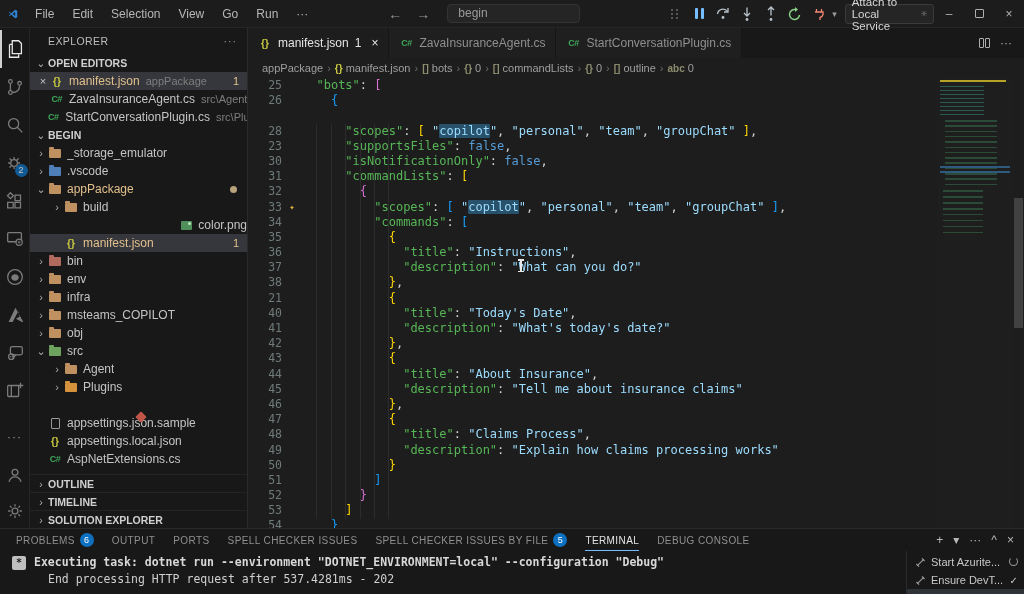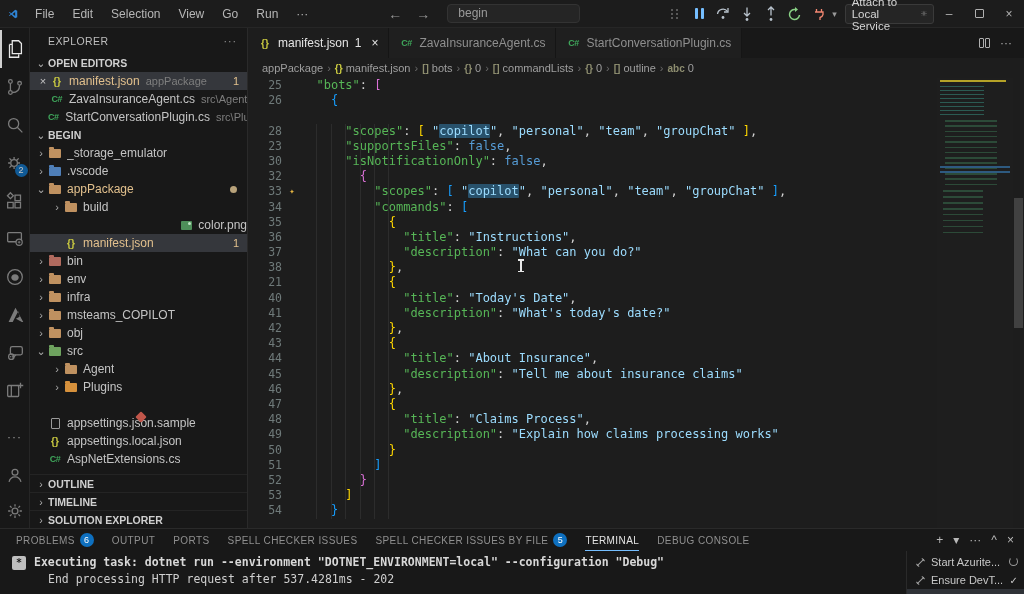--- a/index.html
+++ b/index.html
@@ -536,20 +536,21 @@
             <div class="guide" style="left: 97.2px; top: 45.6px; height: 395.2px;"></div>
             <div class="guide" style="left: 111.6px; top: 45.6px; height: 395.2px;"></div>
             <div class="guide" style="left: 126px; top: 45.6px; height: 395.2px;"></div>
             <div class="guide" style="left: 140.4px; top: 45.6px; height: 395.2px;"></div>
             <div class="cl"><span class="num">25</span><span class="marg"></span><span><span class="tok-p">  </span><span class="tok-k">"bots"</span><span class="tok-p">: </span><span class="tok-b2">[</span></span></div>
             <div class="cl"><span class="num">26</span><span class="marg"></span><span><span class="tok-p">    </span><span class="tok-b3">{</span></span></div>
             <div class="cl"><span class="num"></span><span class="marg"></span><span></span></div>
             <div class="cl"><span class="num">28</span><span class="marg"></span><span><span class="tok-p">      </span><span class="tok-k">"scopes"</span><span class="tok-p">: </span><span class="tok-b1">[</span><span class="tok-s"> "</span><span class="tok-s hl">copilot</span><span class="tok-s">"</span><span class="tok-p">, </span><span class="tok-s">"personal"</span><span class="tok-p">, </span><span class="tok-s">"team"</span><span class="tok-p">, </span><span class="tok-s">"groupChat"</span><span class="tok-p"> </span><span class="tok-b1">]</span><span class="tok-p">,</span></span></div>
             <div class="cl"><span class="num">23</span><span class="marg"></span><span><span class="tok-p">      </span><span class="tok-k">"supportsFiles"</span><span class="tok-p">: </span><span class="tok-w">false</span><span class="tok-p">,</span></span></div>
             <div class="cl"><span class="num">30</span><span class="marg"></span><span><span class="tok-p">      </span><span class="tok-k">"isNotificationOnly"</span><span class="tok-p">: </span><span class="tok-w">false</span><span class="tok-p">,</span></span></div>
+            <div class="cl"><span class="num">31</span><span class="marg"></span><span><span class="tok-p">      </span><span class="tok-k">"commandLists"</span><span class="tok-p">: </span><span class="tok-b1">[</span></span></div>
             <div class="cl"><span class="num">32</span><span class="marg"></span><span><span class="tok-p">        </span><span class="tok-b2">{</span></span></div>
             <div class="cl"><span class="num">33</span><span class="marg sparkle">✦</span><span><span class="tok-p">          </span><span class="tok-k">"scopes"</span><span class="tok-p">: </span><span class="tok-b3">[</span><span class="tok-s"> "</span><span class="tok-s hl">copilot</span><span class="tok-s">"</span><span class="tok-p">, </span><span class="tok-s">"personal"</span><span class="tok-p">, </span><span class="tok-s">"team"</span><span class="tok-p">, </span><span class="tok-s">"groupChat"</span><span class="tok-p"> </span><span class="tok-b3">]</span><span class="tok-p">,</span></span></div>
             <div class="cl"><span class="num">34</span><span class="marg"></span><span><span class="tok-p">          </span><span class="tok-k">"commands"</span><span class="tok-p">: </span><span class="tok-b3">[</span></span></div>
             <div class="cl"><span class="num">35</span><span class="marg"></span><span><span class="tok-p">            </span><span class="tok-b1">{</span></span></div>
             <div class="cl"><span class="num">36</span><span class="marg"></span><span><span class="tok-p">              </span><span class="tok-k">"title"</span><span class="tok-p">: </span><span class="tok-s">"Instructions"</span><span class="tok-p">,</span></span></div>
             <div class="cl"><span class="num">37</span><span class="marg"></span><span><span class="tok-p">              </span><span class="tok-k">"description"</span><span class="tok-p">: </span><span class="tok-s">"What can you do?"</span></span></div>
             <div class="cl"><span class="num">38</span><span class="marg"></span><span><span class="tok-p">            </span><span class="tok-b1">}</span><span class="tok-p">,</span></span></div>
             <div class="cl"><span class="num">21</span><span class="marg"></span><span><span class="tok-p">            </span><span class="tok-b1">{</span></span></div>
             <div class="cl"><span class="num">40</span><span class="marg"></span><span><span class="tok-p">              </span><span class="tok-k">"title"</span><span class="tok-p">: </span><span class="tok-s">"Today's Date"</span><span class="tok-p">,</span></span></div>
             <div class="cl"><span class="num">41</span><span class="marg"></span><span><span class="tok-p">              </span><span class="tok-k">"description"</span><span class="tok-p">: </span><span class="tok-s">"What's today's date?"</span></span></div>

